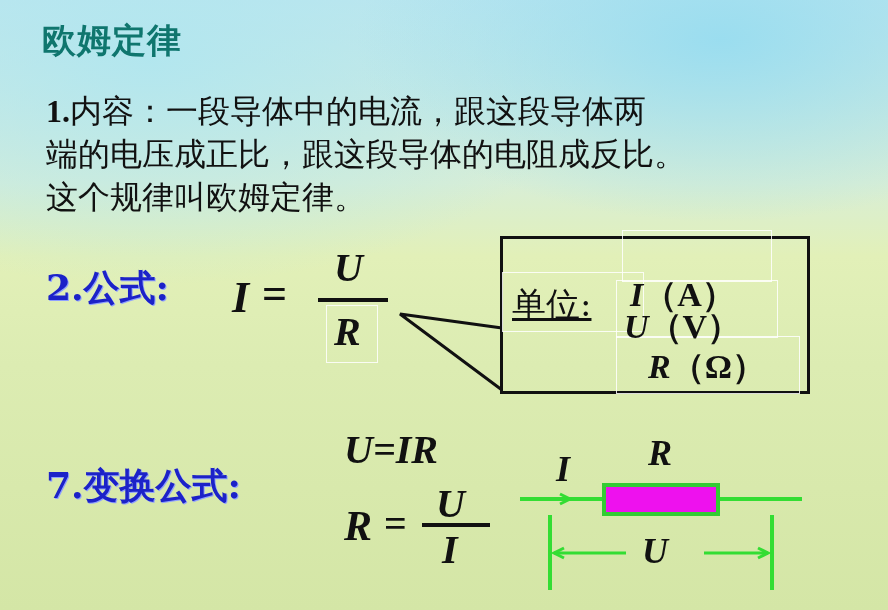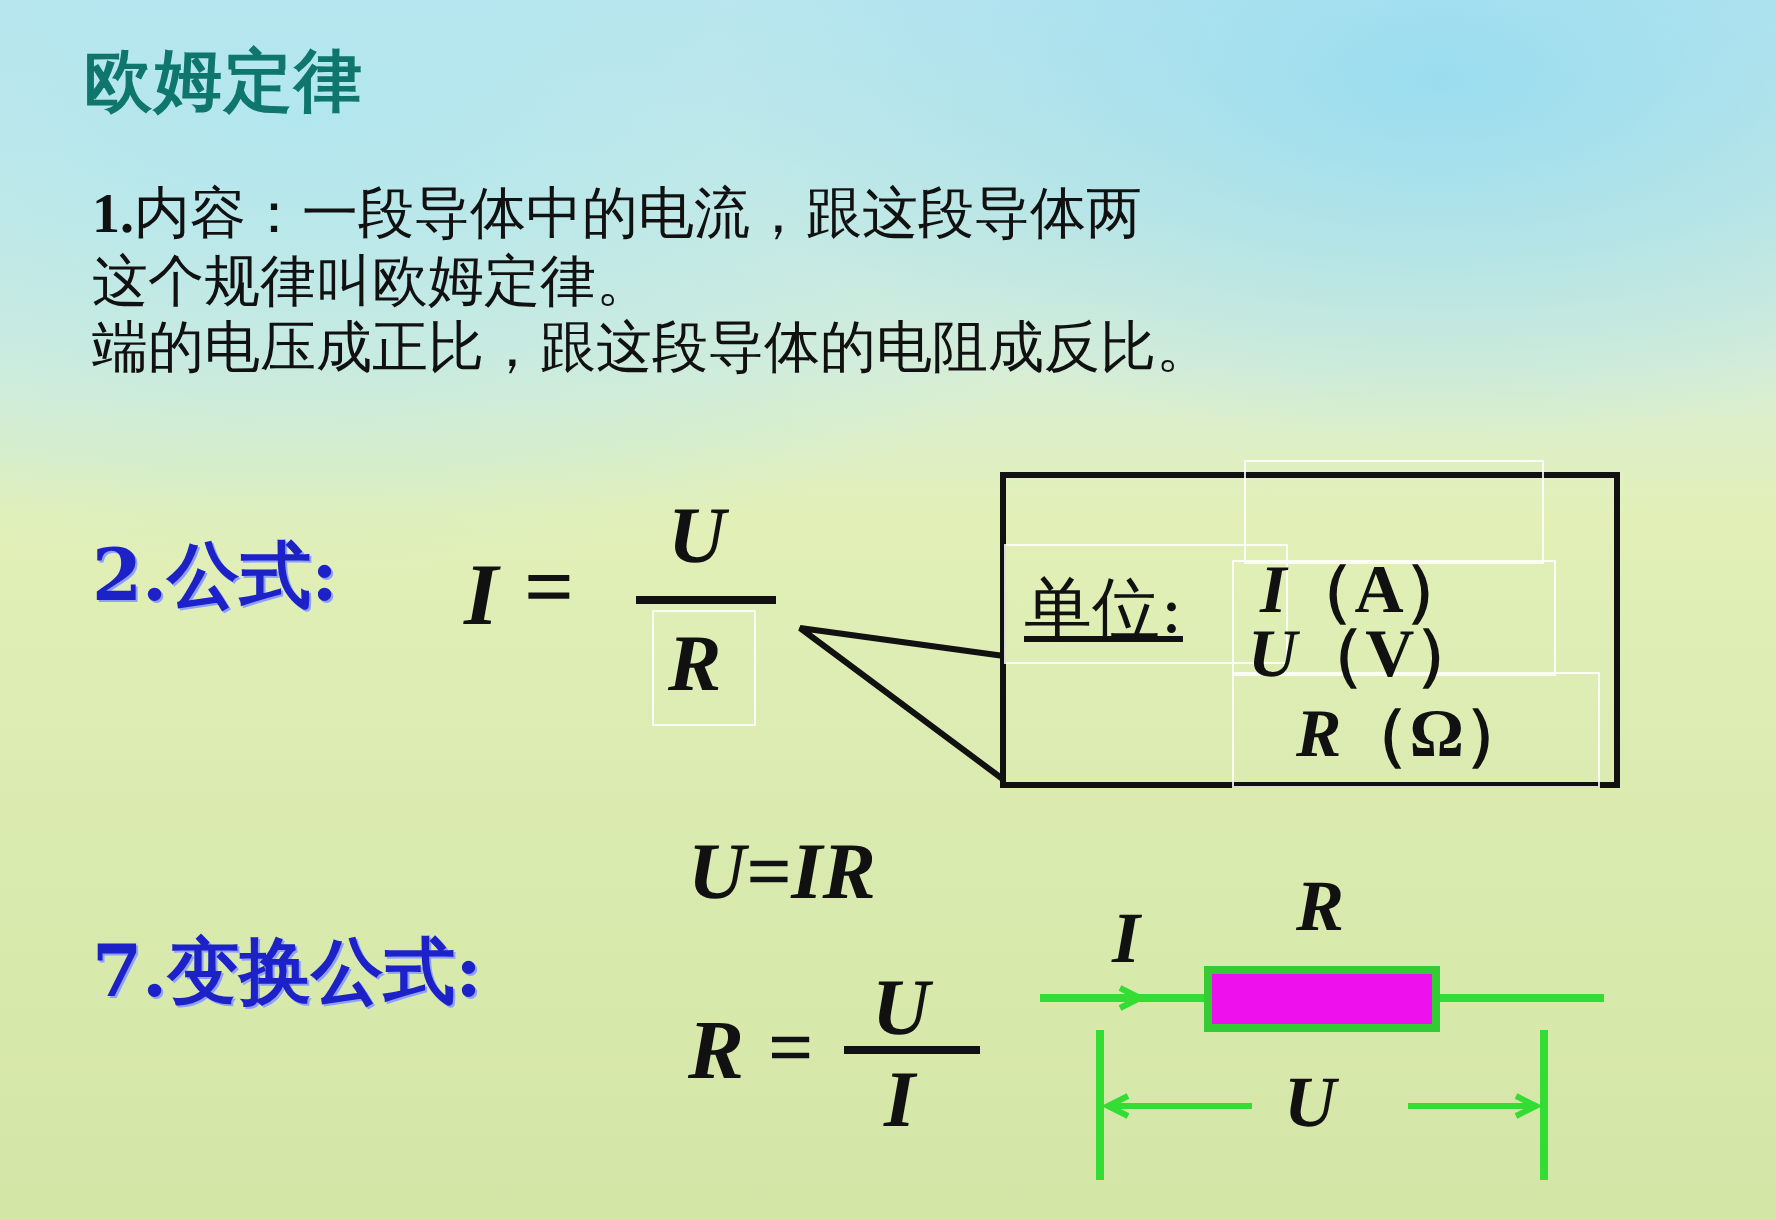--- a/index.html
+++ b/index.html
@@ -10,22 +10,22 @@
       radial-gradient(ellipse 600px 300px at 150px 60px, rgba(175,230,240,0.85), rgba(175,230,240,0) 75%),
       linear-gradient(180deg, #bfe6ee 0%, #d8eed6 30%, #e2f0b8 42%, #dcecb2 60%, #d4e6a6 100%);
     font-family: "DejaVu Serif", "Liberation Serif", serif;
   }
   .abs { position: absolute; }
   .title {
     left: 42px; top: 18px; font-size: 34px; color: #0f766e;
     font-family: "DejaVu Sans", "Liberation Sans", sans-serif; font-weight: bold; letter-spacing: 1px;
   }
   .para {
-    left: 46px; top: 90px; width: 800px; font-size: 28px; color: #111;
-    line-height: 33px; font-family: "DejaVu Serif", "Liberation Serif", serif;
+    left: 46px; top: 90px; width: 800px; font-size: 32px; color: #111;
+    line-height: 43px; font-family: "DejaVu Serif", "Liberation Serif", serif;
   }
   .para .num { font-weight: bold; font-family: "Liberation Serif", serif; }
   .section-label {
     font-size: 36px; color: #1c22c8; font-weight: bold;
     font-family: "DejaVu Serif", "Liberation Serif", serif;
     text-shadow: 1px 1px 0 #8fa0ff;
   }
   .math { font-family: "Liberation Serif", serif; font-weight: bold; color: #111; }
   .ital { font-style: italic; }
   .frac-line { background: #111; height: 4px; }
@@ -33,22 +33,22 @@
   .unit-text { font-size: 34px; color: #111; }
   .ghost { border: 1px solid rgba(255,255,255,0.85); }
 </style>
 </head>
 <body>
 
 <div class="abs title">欧姆定律</div>
 
 <div class="abs para">
   <div><span class="num">1.</span><span>内容：一段导体中的电流，跟这段导体两</span></div>
+  <div>端的电压成正比，跟这段导体的电阻成反比。</div>
   <div>这个规律叫欧姆定律。</div>
-  <div>端的电压成正比，跟这段导体的电阻成反比。</div>
 </div>
 
 <div class="abs section-label" style="left:46px; top:264px;">2.公式:</div>
 <div class="abs math ital" style="left:232px; top:272px; font-size:44px;">I</div>
 <div class="abs math" style="left:262px; top:268px; font-size:44px;">=</div>
 <div class="abs math ital" style="left:334px; top:244px; font-size:40px;">U</div>
 <div class="abs frac-line" style="left:318px; top:298px; width:70px;"></div>
 <div class="abs ghost" style="left:326px; top:305px; width:50px; height:56px;"></div>
 <div class="abs math ital" style="left:334px; top:308px; font-size:40px;">R</div>
 
@@ -68,21 +68,21 @@
   <span class="ital">I</span><span>（A）</span>
 </div>
 <div class="abs unit-text math" style="left:624px; top:304px;">
   <span class="ital">U</span><span>（V）</span>
 </div>
 <div class="abs unit-text math" style="left:608px; top:344px;margin-left:40px;">
   <span class="ital">R</span><span>（Ω）</span>
 </div>
 
 <div class="abs section-label" style="left:46px; top:462px;">7.变换公式:</div>
-<div class="abs math ital" style="left:344px; top:412px; font-size:40px;">U=IR</div>
+<div class="abs math ital" style="left:344px; top:426px; font-size:40px;">U=IR</div>
 
 <div class="abs math ital" style="left:344px; top:502px; font-size:42px;">R</div>
 <div class="abs math" style="left:384px; top:500px; font-size:40px;">=</div>
 <div class="abs math ital" style="left:436px; top:480px; font-size:40px;">U</div>
 <div class="abs frac-line" style="left:422px; top:523px; width:68px;"></div>
 <div class="abs math ital" style="left:442px; top:526px; font-size:40px;">I</div>
 
 <svg class="abs" style="left:500px; top:420px;" width="388" height="190">
 
   <line x1="20" y1="79" x2="104" y2="79" stroke="#33dd33" stroke-width="4"></line>

